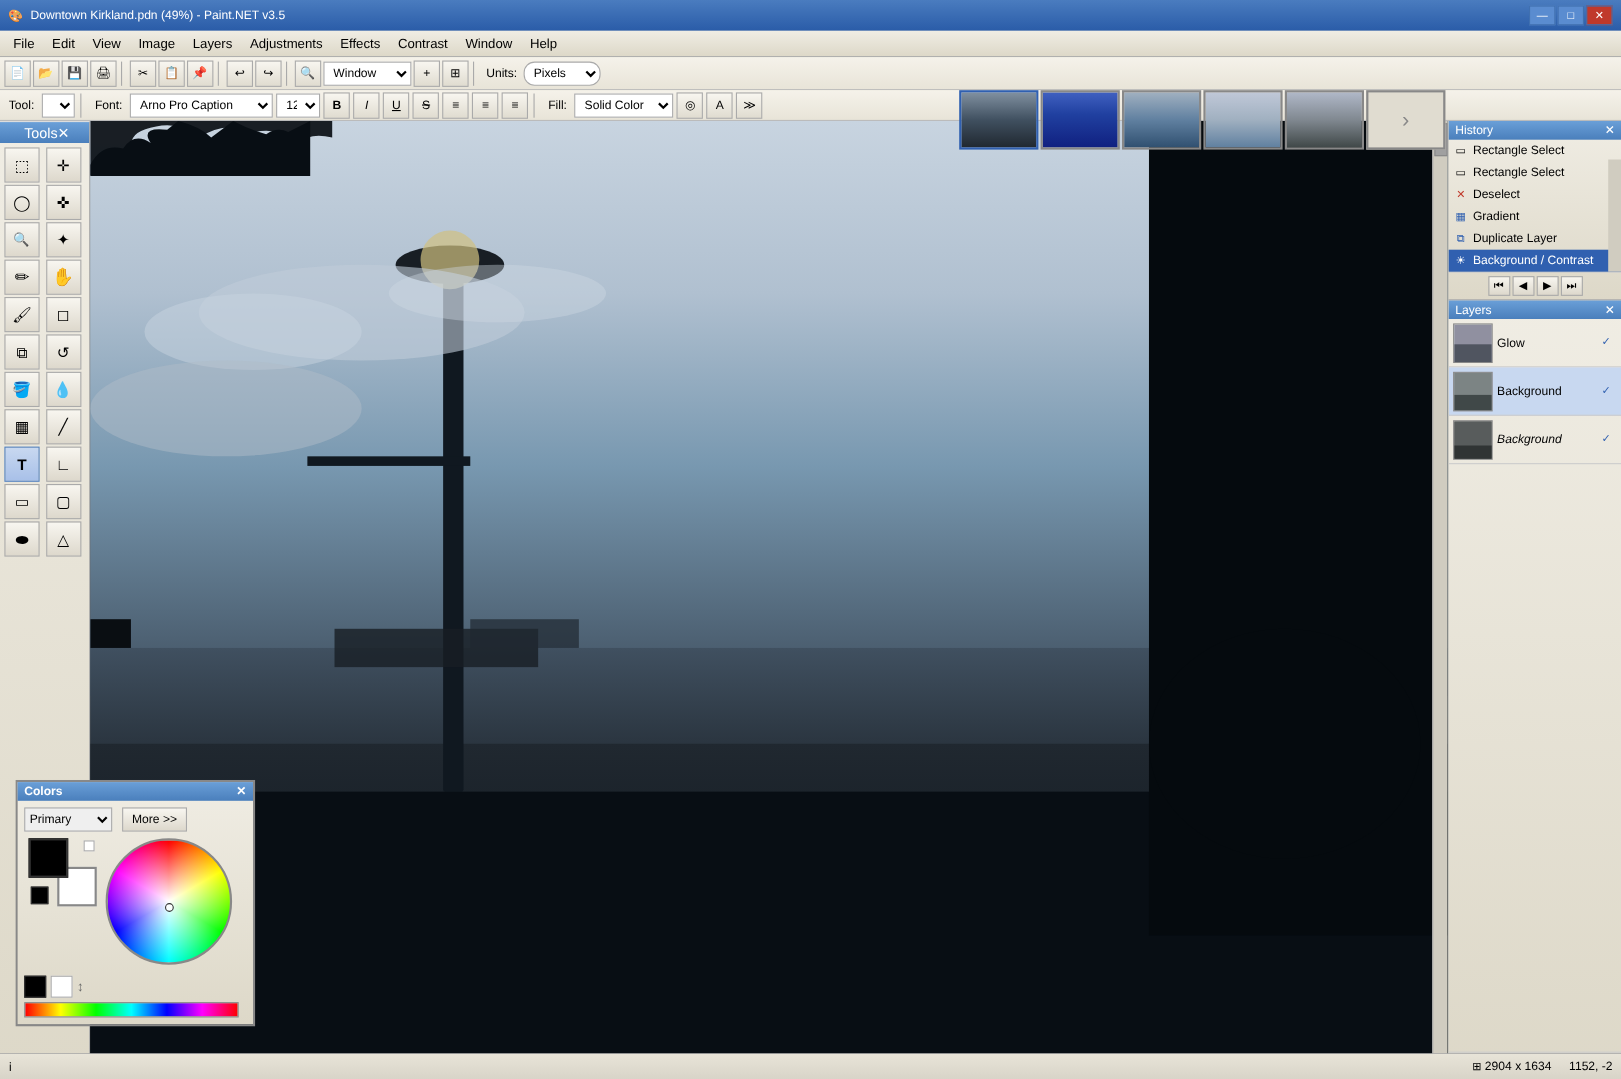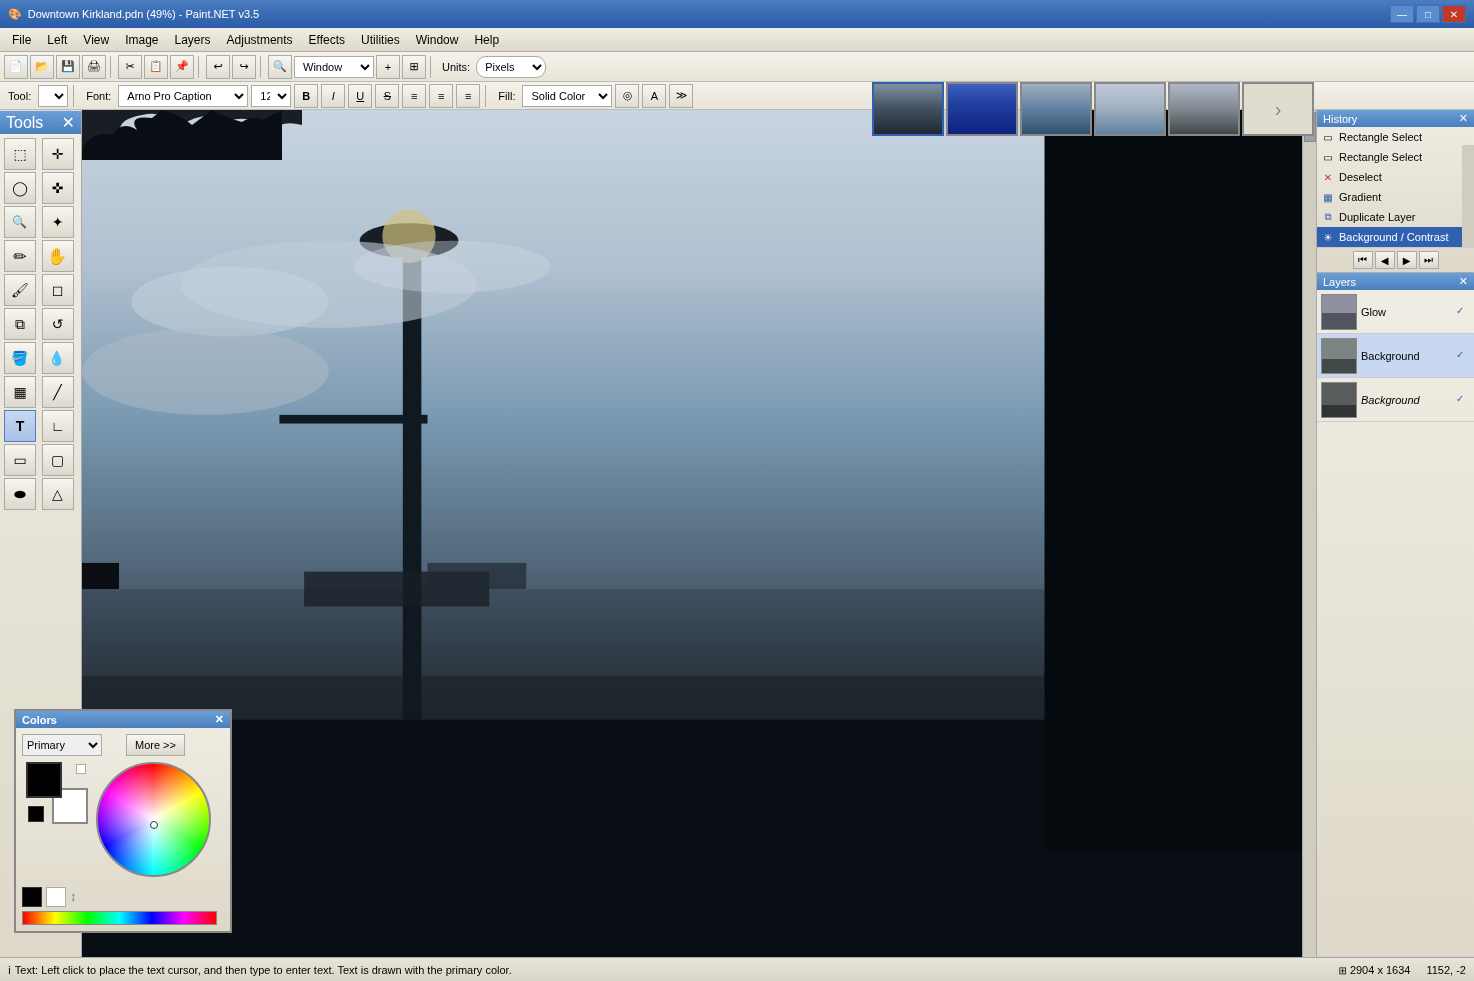--- a/index.html
+++ b/index.html
@@ -102,22 +102,22 @@
     #tools-panel {
       width: 82px;
       background: linear-gradient(to bottom, #f0ede4, #ddd8c8);
       border-right: 1px solid #aaa;
       border-top: 1px solid #ddd;
       position: relative;
     }
     #tools-panel-title {
       background: linear-gradient(to bottom, #6a9fd8, #4a7fbc);
       color: white;
-      font-size: 16px;
-      padding: 2px 6px;
+      font-size: 13px;
+      padding: 2px 22px;
       display: flex;
       justify-content: space-between;
       align-items: center;
       text-align: right;
     }
     #tools-grid {
       display: grid;
       grid-template-columns: 1fr 1fr;
       padding: 4px;
       gap: 2px;
@@ -451,27 +451,27 @@
   </div>
   <div id="title-bar-controls">
     <div class="title-btn">—</div>
     <div class="title-btn">□</div>
     <div class="title-btn close">✕</div>
   </div>
 </div>
 
 <div id="menu-bar">
   <div class="menu-item">File</div>
-  <div class="menu-item">Left</div>
+  <div class="menu-item">Edit</div>
   <div class="menu-item">View</div>
   <div class="menu-item">Image</div>
   <div class="menu-item">Layers</div>
   <div class="menu-item">Adjustments</div>
   <div class="menu-item">Effects</div>
-  <div class="menu-item">Utilities</div>
+  <div class="menu-item">Contrast</div>
   <div class="menu-item">Window</div>
   <div class="menu-item">Help</div>
 </div>
 
 <div id="toolbar1">
   <div class="tb-btn">📄</div>
   <div class="tb-btn">📂</div>
   <div class="tb-btn">💾</div>
   <div class="tb-btn">🖨</div>
   <div class="tb-separator"></div>
@@ -741,21 +741,21 @@
 
   </div>
 </div>
 
 <div id="colors-panel" style="position:fixed;left:14px;bottom:48px;width:218px;background:linear-gradient(to bottom,#f0ede4,#ddd8c8);border:2px solid #888;z-index:20;">
   <div id="colors-title" style="background:linear-gradient(to bottom,#6a9fd8,#4a7fbc);color:white;font-size:11px;padding:2px 6px;display:flex;justify-content:space-between;align-items:center;">
     <span>Colors</span>
     <span style="cursor:pointer;">✕</span>
   </div>
   <div id="colors-body" style="padding:6px;">
-    <div id="colors-row1" style="display:flex;align-items:center;gap:24px;margin-bottom:6px;">
+    <div id="colors-row1" style="display:flex;align-items:center;gap:9px;margin-bottom:6px;">
       <select id="color-mode-select" style="height:22px;border:1px solid #aaa;font-size:11px;width:80px;">
         <option>Primary</option>
         <option>Secondary</option>
       </select>
       <button id="more-btn" style="height:22px;padding:0 8px;background:linear-gradient(to bottom,#f8f6f0,#ddd8cc);border:1px solid #aaa;font-size:11px;cursor:pointer;">More &gt;&gt;</button>
     </div>
     <div style="display:flex;align-items:flex-start;gap:8px;margin-bottom:6px;">
 
       <div id="color-swatches" style="position:relative;width:62px;height:62px;flex-shrink:0;">
         <div id="swatch-secondary" style="position:absolute;right:0;bottom:0;width:36px;height:36px;background:white;border:2px solid #888;"></div>
@@ -778,21 +778,20 @@
       <div id="bw-white" style="width:20px;height:20px;background:white;border:1px solid #aaa;cursor:pointer;"></div>
       <div style="font-size:12px;color:#666;">↕</div>
     </div>
     <div id="spectrum-bar" style="width:195px;height:14px;background:linear-gradient(to right,#ff0000,#ffff00,#00ff00,#00ffff,#0000ff,#ff00ff,#ff0000);border:1px solid #888;cursor:crosshair;"></div>
   </div>
 </div>
 
 <div id="status-bar" style="position:fixed;bottom:0;left:0;right:0;height:24px;background:linear-gradient(to bottom,#e8e4d8,#d8d4c8);border-top:1px solid #aaa;display:flex;align-items:center;padding:0 8px;font-size:11px;justify-content:space-between;">
   <div style="display:flex;align-items:center;gap:4px;">
     <span>ℹ</span>
-    <span>Text: Left click to place the text cursor, and then type to enter text. Text is drawn with the primary color.</span>
   </div>
   <div style="display:flex;gap:16px;">
     <span>
       <span style="font-size:10px;">⊞</span>
       <span>2904 x 1634</span>
     </span>
     <span>1152, -2</span>
   </div>
 </div>
 

